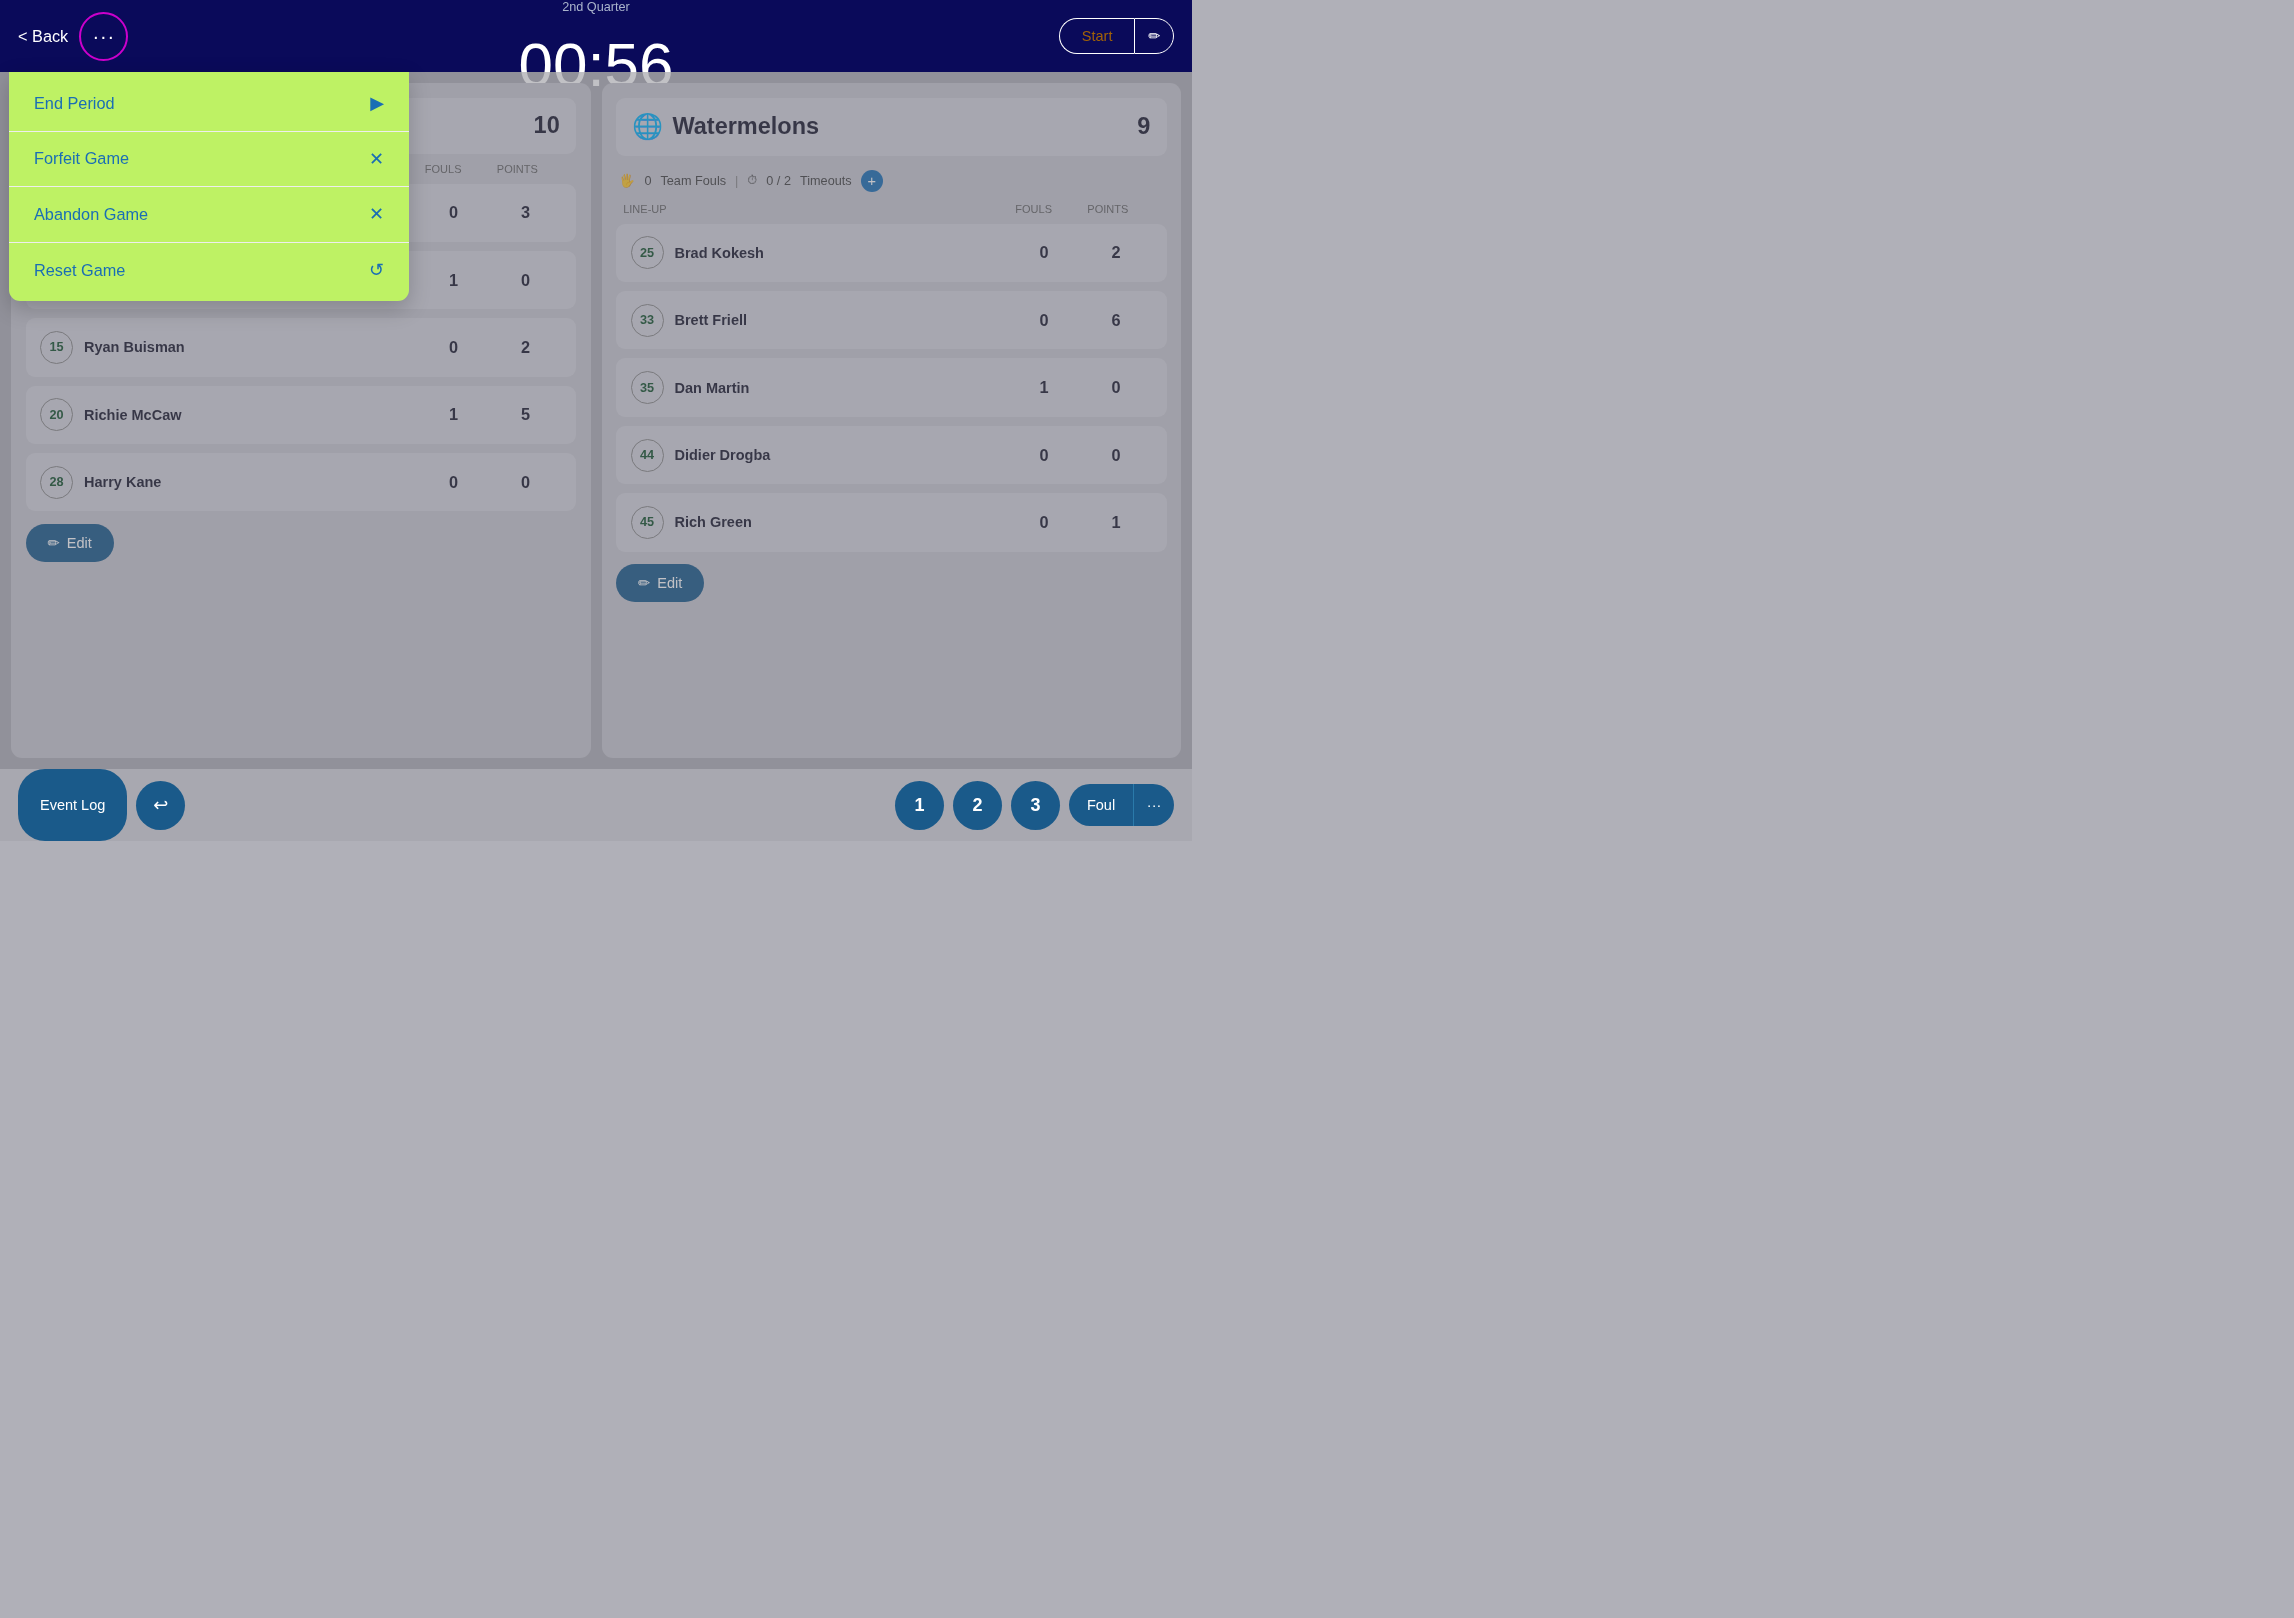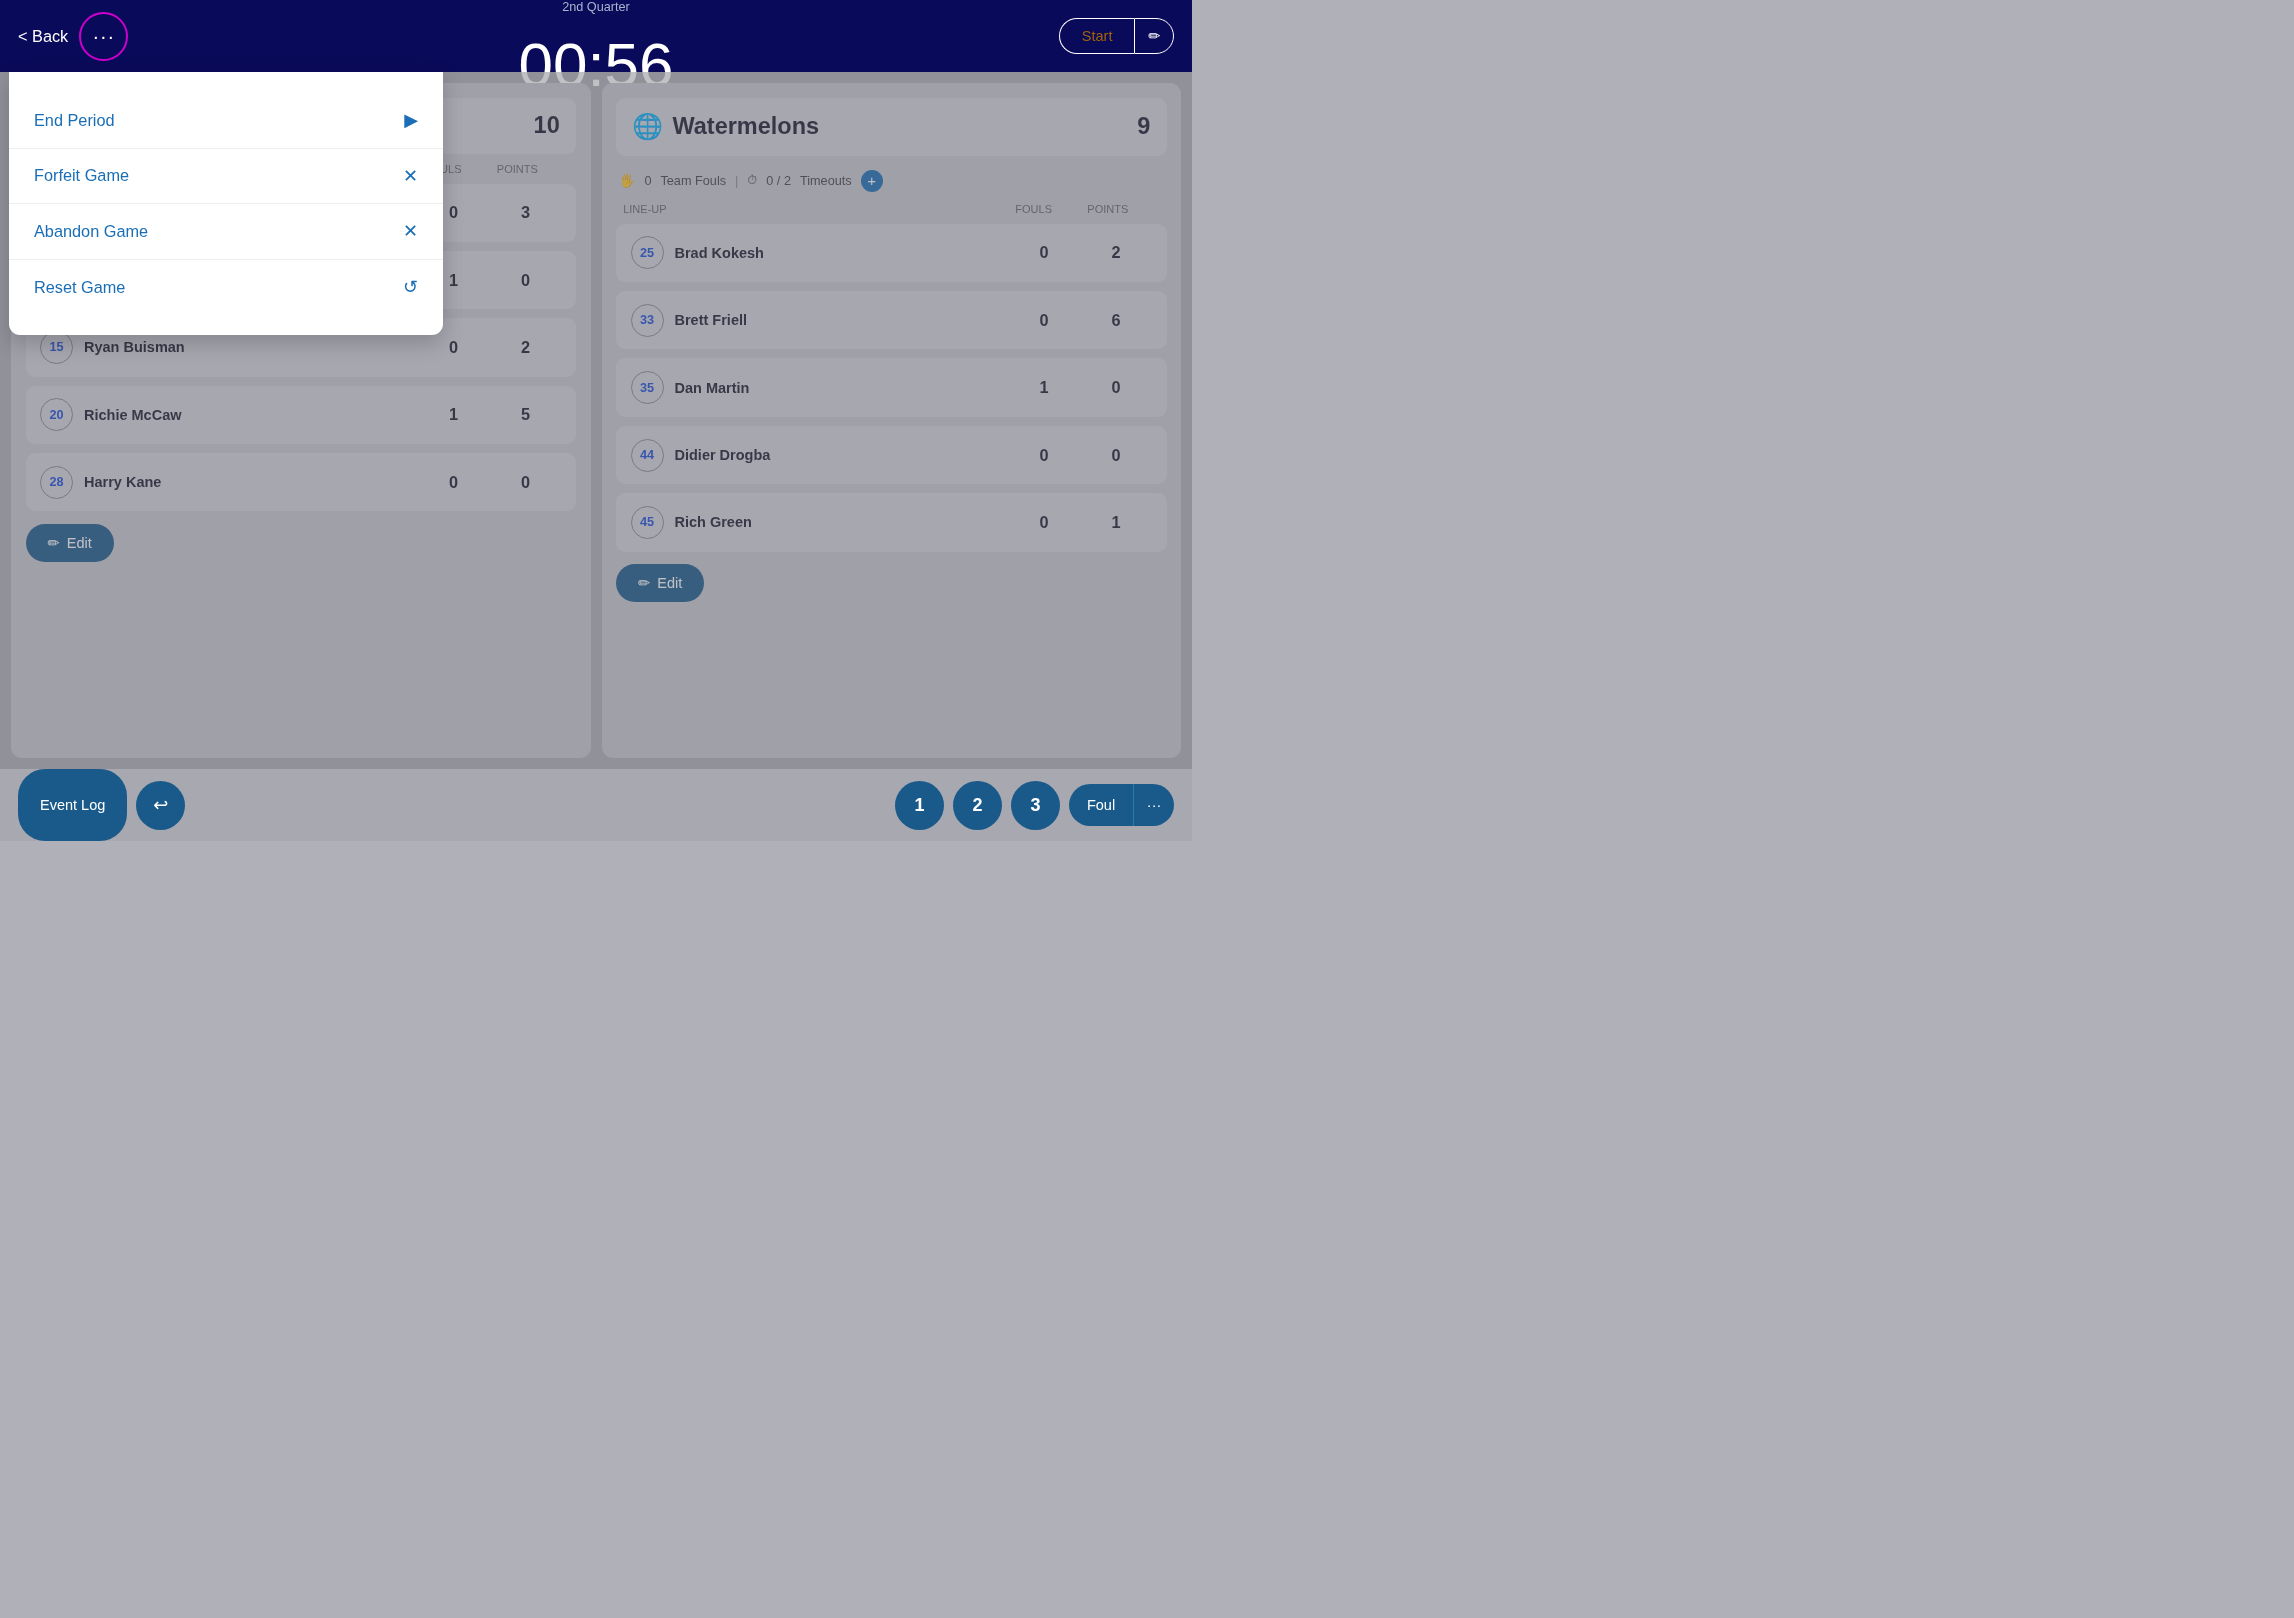--- a/index.html
+++ b/index.html
@@ -198,21 +198,21 @@
     }
     .player-number {
       width: 33px;
       height: 33px;
       border-radius: 50%;
       border: 1.8px solid #888;
       display: flex;
       align-items: center;
       justify-content: center;
       font-size: 12.7px;
-      color: #1d4ed8;
+      color: #14532d;
       font-weight: 600;
       background: transparent;
     }
     .player-name {
       font-size: 14.5px;
       font-weight: 600;
       color: #1a1a2e;
     }
     .player-fouls, .player-points {
       font-size: 16.3px;
@@ -234,26 +234,26 @@
       gap: 7.2px;
       align-self: flex-start;
       margin-top: 3.6px;
     }
 
     
     .dropdown-menu {
       position: absolute;
       top: 72px;
       left: 9px;
-      width: 434px;
-      background: #ffffff;
+      width: 400px;
+      background: #bef264;
       border-radius: 0 0 11px 11px;
       box-shadow: 0 7.2px 22px rgba(0,0,0,0.2);
       z-index: 100;
-      padding: 21px 0;
+      padding: 4px 0;
     }
     .menu-item {
       display: flex;
       align-items: center;
       justify-content: space-between;
       padding: 16.3px 25px;
       font-size: 16.3px;
       color: #1a6eb5;
       cursor: pointer;
       border-bottom: 0.9px solid #eee;

